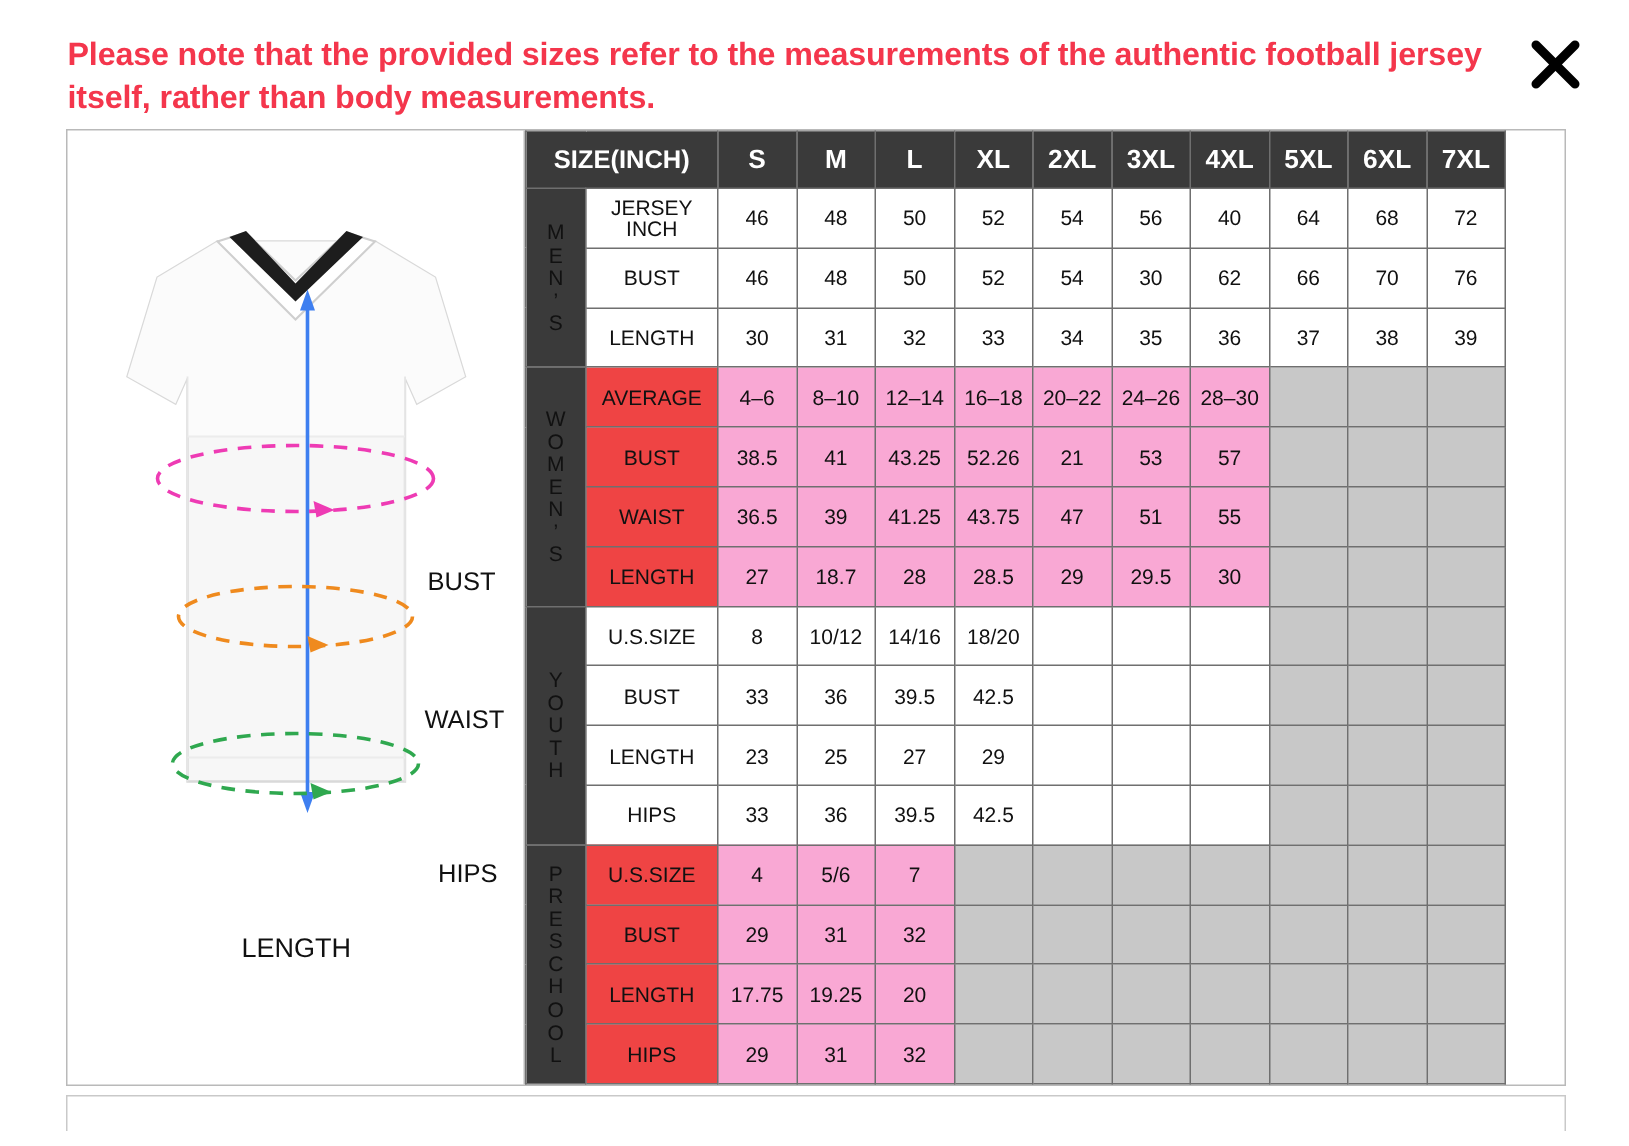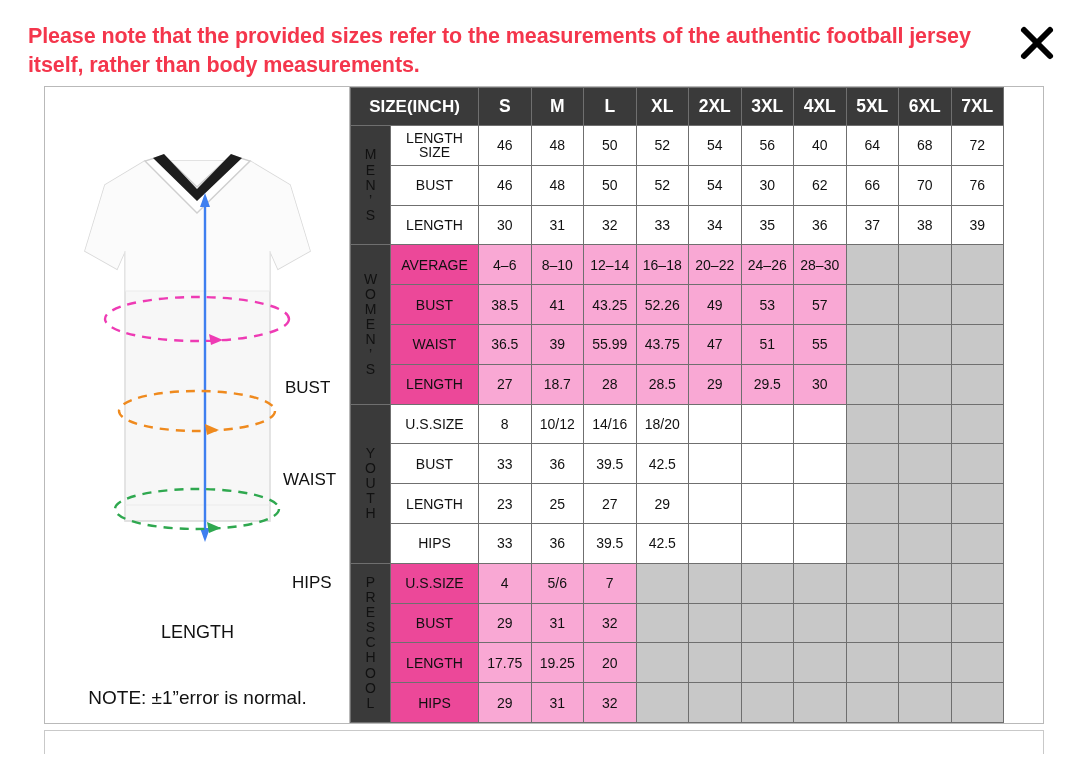--- a/index.html
+++ b/index.html
@@ -17,21 +17,21 @@
   .page {
     position: relative;
     width: 1086px;
     height: 764px;
     background: #ffffff;
   }
 
   
   .notice {
     position: absolute;
-    left: 28px;
+    left: 45px;
     top: 22px;
     width: 950px;
     color: #f4364c;
     font-size: 21.5px;
     font-weight: bold;
     line-height: 1.35;
     letter-spacing: -0.1px;
   }
 
   .close-btn {
@@ -164,21 +164,21 @@
   .rowlabel {
     font-size: 13.5px;
     font-weight: bold;
     width: 88px;
     background: #ffffff;
   }
   .rowlabel.two-line { line-height: 1.05; }
   .val { width: 52.5px; background: #ffffff; font-size: 14.5px; }
   .shaded { background: #c8c8c8; }
   .tint { background: #f9a8d4; }
-  .tint-lbl { background: #ec4899; }
+  .tint-lbl { background: #ef4444; }
 </style>
 </head>
 <body>
 
 <div class="page">
 
   <div class="notice">Please note that the provided sizes refer to the measurements of the authentic football jersey itself, rather than body measurements.</div>
 
   <div class="close-btn">
     <svg width="38" height="38" viewBox="0 0 38 38" aria-hidden="true">
@@ -223,21 +223,20 @@
 
           <ellipse cx="152" cy="408" rx="82" ry="20" fill="none" stroke="#2fa84f" stroke-width="2.4" stroke-dasharray="9 7"></ellipse>
           <polygon points="176,427 162,421 164,432" fill="#2fa84f"></polygon>
         </svg>
       </div>
 
       <div class="label-bust">BUST</div>
       <div class="label-waist">WAIST</div>
       <div class="label-hips">HIPS</div>
       <div class="label-length">LENGTH</div>
-      <div class="note-text">NOTE:  ±1”error is normal.</div>
     </div>
 
     <table class="size-table">
       <tbody>
         <tr class="hdr">
           <td colspan="2" class="hdr-first">SIZE(INCH)</td>
           <td class="val">S</td>
           <td class="val">M</td>
           <td class="val">L</td>
           <td class="val">XL</td>
@@ -250,21 +249,21 @@
         </tr>
 
         <tr>
           <td class="group-cell" rowspan="3">
             <span>M</span>
             <span>E</span>
             <span>N</span>
             <span>’</span>
             <span>S</span>
           </td>
-          <td class="rowlabel two-line">LENGTH SIZE</td>
+          <td class="rowlabel two-line">JERSEY INCH</td>
           <td class="val">46</td>
           <td class="val">48</td>
           <td class="val">50</td>
           <td class="val">52</td>
           <td class="val">54</td>
           <td class="val">56</td>
           <td class="val">40</td>
           <td class="val">64</td>
           <td class="val">68</td>
           <td class="val">72</td>
@@ -317,32 +316,32 @@
           <td class="val shaded"></td>
           <td class="val shaded"></td>
           <td class="val shaded"></td>
         </tr>
         <tr>
           <td class="rowlabel tint-lbl">BUST</td>
           <td class="val tint">38.5</td>
           <td class="val tint">41</td>
           <td class="val tint">43.25</td>
           <td class="val tint">52.26</td>
-          <td class="val tint">49</td>
+          <td class="val tint">21</td>
           <td class="val tint">53</td>
           <td class="val tint">57</td>
           <td class="val shaded"></td>
           <td class="val shaded"></td>
           <td class="val shaded"></td>
         </tr>
         <tr>
           <td class="rowlabel tint-lbl">WAIST</td>
           <td class="val tint">36.5</td>
           <td class="val tint">39</td>
-          <td class="val tint">55.99</td>
+          <td class="val tint">41.25</td>
           <td class="val tint">43.75</td>
           <td class="val tint">47</td>
           <td class="val tint">51</td>
           <td class="val tint">55</td>
           <td class="val shaded"></td>
           <td class="val shaded"></td>
           <td class="val shaded"></td>
         </tr>
         <tr>
           <td class="rowlabel tint-lbl">LENGTH</td>

